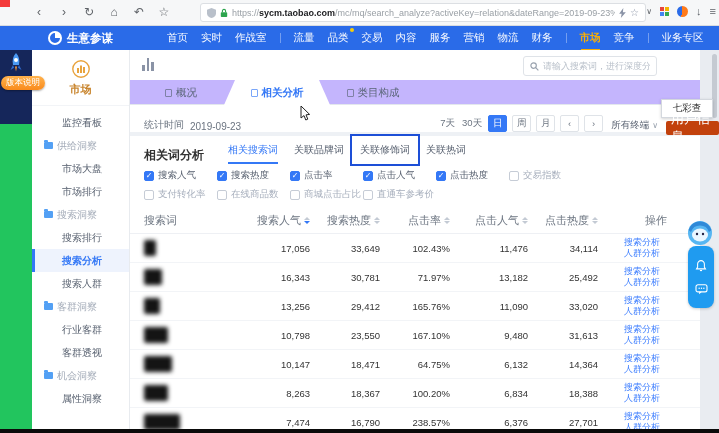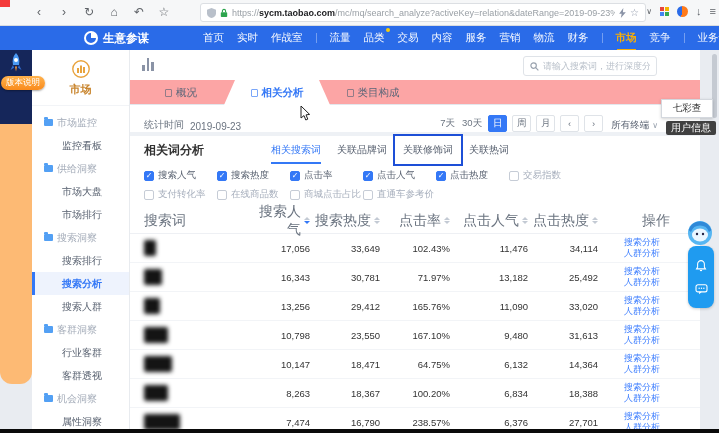--- a/index.html
+++ b/index.html
@@ -15,31 +15,31 @@
   .addr{position:absolute;left:200px;top:3px;width:446px;height:19px;background:#fff;border:1px solid #dcdfe3;border-radius:3px;display:flex;align-items:center;padding:0 6px;gap:4px;}
   .url{font-size:9px;color:#9aa0a6;white-space:nowrap;overflow:hidden;flex:1;}
   .url .dom{color:#202124;font-weight:bold;}
   .bicons{position:absolute;right:3px;top:5px;display:flex;gap:8px;align-items:center;color:#5f6368;font-size:11px;}
   .grid-ic{width:9px;height:9px;display:flex;flex-wrap:wrap;gap:1px;}
   .grid-ic i{width:4px;height:4px;display:block;}
   .circle-ic{width:11px;height:11px;border-radius:50%;background:conic-gradient(#ff7a1a 0 55%,#2a6be8 55% 100%);}
 
   
   .top-nav{position:absolute;left:0;top:26px;width:719px;height:24px;background:#2a6be8;display:flex;align-items:center;color:#fff;}
-  .brand-wrap{display:flex;align-items:center;margin-left:84px;gap:5px;}
+  .brand-wrap{display:flex;align-items:center;margin-left:48px;gap:5px;}
   .brand{font-size:11.5px;font-weight:bold;white-space:nowrap;}
   .nav-items{display:flex;margin-left:54px;align-items:center;gap:13px;font-size:10.5px;white-space:nowrap;}
   .nav-item{position:relative;cursor:pointer;opacity:.96;}
   .nav-item.active{color:#ffb100;font-weight:bold;}
   .nav-item.active::after{content:"";position:absolute;left:1px;right:1px;bottom:-7px;height:3px;background:#ffb100;}
   .nav-badge{position:absolute;top:-3px;right:-5px;width:4px;height:4px;border-radius:50%;background:#ffd200;}
   .nav-divider{width:1px;height:10px;background:rgba(255,255,255,.35);}
 
   
-  .left-rail{position:absolute;left:0;top:50px;width:32px;height:334px;background:#fdba74;border-radius:12px;}
+  .left-rail{position:absolute;left:0;top:50px;width:32px;height:383px;background:#22c55e;}
   .rail-dark{position:absolute;left:0;top:0;width:32px;height:74px;background:#15265a;}
   .rocket{position:absolute;left:7px;top:2px;}
   .version-pill{position:absolute;left:1px;top:26px;background:linear-gradient(180deg,#ffb24d,#f98b1c);color:#fff;font-size:8.5px;padding:1px 5px;border-radius:7px;white-space:nowrap;box-shadow:0 1px 2px rgba(0,0,0,.35);z-index:5;cursor:pointer;}
 
   
   .sidebar{position:absolute;left:32px;top:50px;width:98px;height:383px;background:#fff;border-right:1px solid #e8ebef;}
   .sb-head{height:56px;display:flex;flex-direction:column;align-items:center;justify-content:center;gap:3px;border-bottom:1px solid #f2f4f7;margin-bottom:5px;}
   .sb-title{font-size:11px;color:#c9862f;font-weight:bold;}
   .sb-item{height:23px;display:flex;align-items:center;font-size:10px;color:#57606f;padding-left:30px;cursor:pointer;position:relative;gap:4px;}
   .sb-item.section{padding-left:12px;color:#a3abb8;}
@@ -48,78 +48,78 @@
   .folder-ic::before{content:"";position:absolute;top:-2px;left:0;width:4px;height:2px;background:#53a0f4;border-radius:1px 1px 0 0;}
 
   
   .main{position:absolute;left:130px;top:50px;width:570px;height:383px;background:#fff;overflow:hidden;}
   .chart-mini{position:absolute;left:12px;top:8px;display:flex;gap:2px;align-items:flex-end;height:13px;}
   .chart-mini i{width:2.5px;background:#8a93a6;display:block;}
   .search-box{position:absolute;left:393px;top:6px;width:134px;height:20px;border:1px solid #dfe3e8;border-radius:3px;display:flex;align-items:center;padding:0 6px;gap:4px;background:#fff;}
   .search-box input{border:0;outline:0;flex:1;font-size:9px;color:#333;width:100%;background:transparent;}
   .search-box input::placeholder{color:#b9c0ca;}
 
-  .tabbar{position:absolute;left:0;top:30px;width:570px;height:25px;background:#fca5a5;border-bottom:1px solid #e3e7ed;display:flex;align-items:stretch;padding-left:8px;}
+  .tabbar{position:absolute;left:0;top:30px;width:570px;height:25px;background:#c4b5fd;border-bottom:1px solid #e3e7ed;display:flex;align-items:stretch;padding-left:8px;}
   .ptab{height:25px;display:flex;align-items:center;justify-content:center;gap:4px;font-size:10.5px;color:#5a6578;width:86px;cursor:pointer;}
   .ptab.active{background:#fff;color:#3478f6;clip-path:polygon(11px 0,calc(100% - 11px) 0,100% 100%,0 100%);width:106px;font-weight:bold;}
   .doc-ic{width:7px;height:8px;border:1px solid currentColor;border-radius:1px;opacity:.65;flex:none;}
 
   .stats-row{position:absolute;left:0;top:55px;width:570px;height:27px;display:flex;align-items:flex-end;padding:0 42px 0 14px;}
   .stat-label,.stat-date{font-size:10px;color:#6b7480;}
   .stat-date{margin-left:6px;cursor:pointer;}
   .range-group{margin-left:auto;display:flex;align-items:center;gap:5px;}
   .rbtn{font-size:9.5px;color:#6b7480;cursor:pointer;}
   .rbtn.plain{padding:2px 1px;}
   .rbtn.box{border:1px solid #dfe3e8;border-radius:2px;min-width:19px;height:17px;display:flex;align-items:center;justify-content:center;padding:0 3px;background:#fff;}
   .rbtn.box.active{background:#3478f6;border-color:#3478f6;color:#fff;}
   .terminal{display:flex;align-items:center;gap:3px;font-size:9.5px;color:#57606f;margin-left:8px;cursor:pointer;}
   .chev{font-size:8px;color:#98a1ad;}
 
   .gray-band{position:absolute;left:0;top:82px;width:570px;height:4px;background:#eef1f5;}
 
-  .section-row{position:absolute;left:0;top:86px;width:570px;height:28px;display:flex;align-items:center;padding:0 42px 0 14px;gap:43px;}
+  .section-row{position:absolute;left:0;top:86px;width:570px;height:28px;display:flex;align-items:flex-end;padding:0 42px 0 14px;}
   .section-title{font-size:12px;font-weight:bold;color:#333;white-space:nowrap;}
   .word-tabs{display:flex;margin-left:16px;align-items:center;}
   .wtab{font-size:10px;color:#57606f;padding:7px 8px;position:relative;cursor:pointer;white-space:nowrap;}
   .wtab.active{color:#3478f6;}
   .wtab.active::after{content:"";position:absolute;left:8px;right:8px;bottom:0;height:2px;background:#3478f6;}
   .wtab.outlined{outline:2px solid #1d4fd7;outline-offset:0px;}
   .tools{margin-left:auto;display:flex;align-items:center;gap:6px;}
   .tools-label{font-size:9.5px;color:#6b7480;white-space:nowrap;}
   .convert-btn{background:#3478f6;color:#fff;font-size:9.5px;padding:3px 13px;border-radius:2px;border:0;cursor:pointer;white-space:nowrap;}
 
   .metrics{position:absolute;left:0;top:116px;width:570px;}
   .mrow{display:grid;grid-template-columns:repeat(6,73px);padding-left:14px;height:19px;align-items:center;}
   .metric{display:flex;align-items:center;gap:4px;font-size:9.5px;color:#57606f;cursor:pointer;white-space:nowrap;}
   .metric.unchecked{color:#a6aebc;}
   .cb{width:10px;height:10px;border-radius:2px;border:1px solid #c6ccd6;background:#fff;display:flex;align-items:center;justify-content:center;font-size:8px;line-height:8px;color:#fff;flex:none;}
   .cb.checked{background:#3478f6;border-color:#3478f6;}
 
-  .table-head{position:absolute;left:0;top:158px;width:570px;height:26px;display:flex;align-items:center;padding-left:14px;font-size:14px;color:#6b7480;border-bottom:1px solid #eef0f4;}
+  .table-head{position:absolute;left:0;top:158px;width:570px;height:26px;display:flex;align-items:center;padding-left:14px;font-size:11px;color:#6b7480;border-bottom:1px solid #eef0f4;}
   .table-body{position:absolute;left:0;top:184px;width:570px;}
   .trow{display:flex;align-items:center;height:29px;padding-left:14px;border-bottom:1px solid #f2f4f7;font-size:9.5px;color:#333;}
   .c1{width:104px;display:flex;align-items:center;}
   .c2{width:62px;text-align:right;justify-content:flex-end;}
   .c3,.c4{width:70px;text-align:right;justify-content:flex-end;}
   .c5{width:78px;text-align:right;justify-content:flex-end;}
   .c6{width:70px;text-align:right;justify-content:flex-end;}
   .c7{width:64px;margin-left:26px;display:flex;flex-direction:column;line-height:11.5px;}
   .hcell{display:flex;align-items:center;}
   .carets{display:inline-flex;flex-direction:column;margin-left:3px;gap:1px;}
   .car-up{width:0;height:0;border-left:3px solid transparent;border-right:3px solid transparent;border-bottom:3px solid #c3cad4;}
   .car-dn{width:0;height:0;border-left:3px solid transparent;border-right:3px solid transparent;border-top:3px solid #c3cad4;}
   .car-dn.on{border-top-color:#3478f6;}
   .rlink{color:#3d7eff;font-size:9px;cursor:pointer;text-decoration:none;}
   .smudge{height:16px;background:#141414;filter:blur(2px);border-radius:2px;}
 
   
   .gutter{position:absolute;left:700px;top:50px;width:19px;height:383px;background:#e9ecf1;}
   .scrollbar{position:absolute;left:712px;top:54px;width:5px;height:64px;background:#c5cad2;border-radius:3px;cursor:pointer;}
   .qicai-btn{position:absolute;left:661px;top:99px;width:52px;height:19px;background:#fff;border:1px solid #d4d8de;box-shadow:0 1px 3px rgba(0,0,0,.18);font-size:9.5px;color:#333;display:flex;align-items:center;justify-content:center;cursor:pointer;z-index:6;}
-  .userinfo-btn{position:absolute;left:666px;top:121px;height:14px;padding:0 5px;background:#404040;color:#fff;font-size:10px;display:flex;align-items:center;border-radius:2px;cursor:pointer;z-index:6;}
+  .userinfo-btn{position:absolute;left:666px;top:121px;height:14px;padding:0 5px;background:#c2410c;color:#fff;font-size:13px;display:flex;align-items:center;border-radius:2px;cursor:pointer;z-index:6;}
   .service{position:absolute;left:686px;top:219px;width:30px;z-index:6;}
   .svc-panel{position:absolute;left:2px;top:27px;width:26px;height:62px;background:#1f9bf0;border-radius:8px;display:flex;flex-direction:column;align-items:center;justify-content:space-around;padding:7px 0;box-shadow:0 1px 3px rgba(0,0,0,.2);cursor:pointer;}
   .cursor-icon{position:absolute;left:300px;top:106px;z-index:8;}
   .bottom-bar{position:absolute;left:0;top:429px;width:719px;height:4px;background:#0a0a0a;}
 </style>
 </head>
 <body>
 
 <div id="screen">
 
@@ -207,24 +207,20 @@
     <div class="sb-head">
       <svg width="20" height="20" viewBox="0 0 20 20">
         <circle cx="10" cy="10" r="8.2" fill="none" stroke="#e8a33d" stroke-width="1.4"></circle>
         <rect x="6" y="9" width="2" height="5" fill="#e8a33d"></rect>
         <rect x="9" y="6.5" width="2" height="7.5" fill="#e8a33d"></rect>
         <rect x="12" y="8" width="2" height="6" fill="#e8a33d"></rect>
       </svg>
       <span class="sb-title">市场</span>
     </div>
     <div>
-        <div class="sb-item section">
-          <span class="folder-ic"></span>
-          <span>市场监控</span>
-        </div>
         <div class="sb-item item">
           <span>监控看板</span>
         </div>
         <div class="sb-item section">
           <span class="folder-ic"></span>
           <span>供给洞察</span>
         </div>
         <div class="sb-item item">
           <span>市场大盘</span>
         </div>

